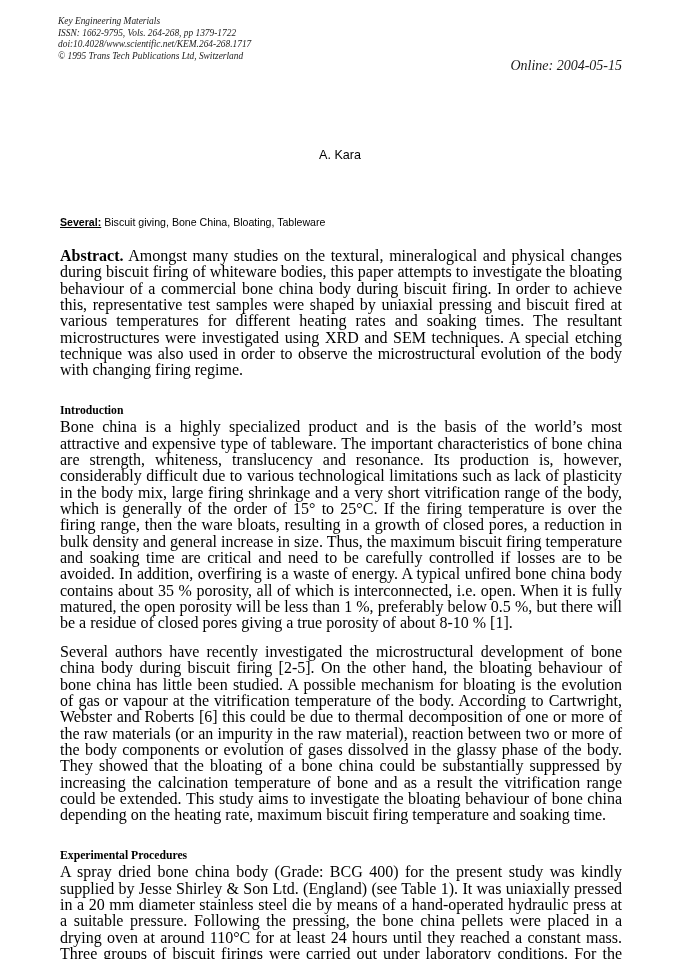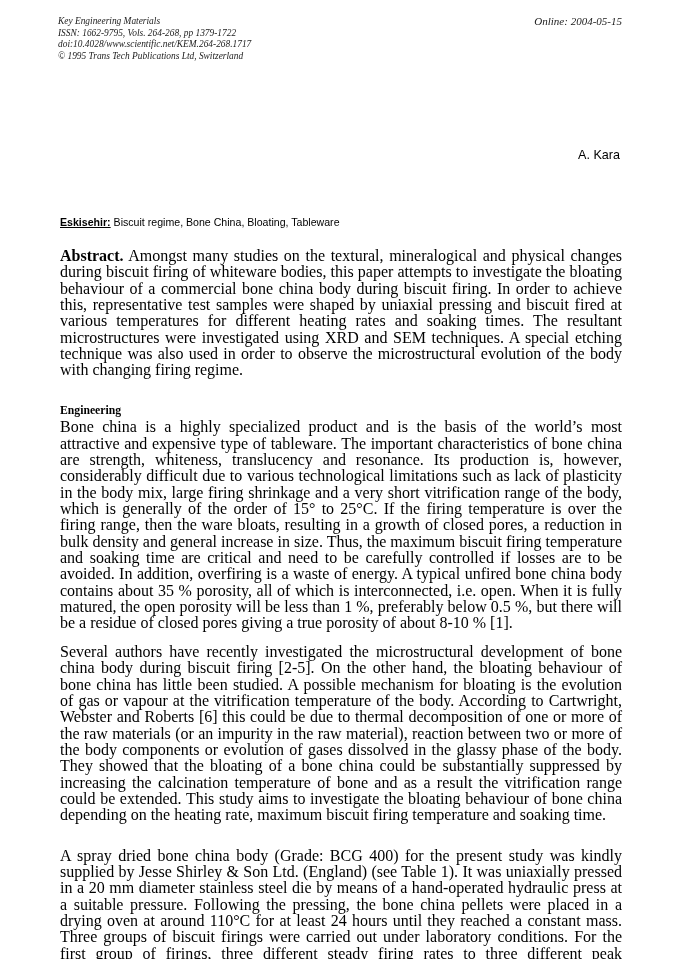--- a/index.html
+++ b/index.html
@@ -39,25 +39,26 @@
     font-family: "Liberation Serif", serif;
     font-style: italic;
     font-size: 9.4px;
     line-height: 11.6px;
     color: #1a1a1a;
     white-space: nowrap;
   }
   .masthead-right {
     font-family: "Liberation Serif", serif;
     font-style: italic;
-    font-size: 11px;
+    font-size: 14px;
     line-height: 11.6px;
     color: #1a1a1a;
     white-space: nowrap;
     padding-top: 0px;
+    margin-top: 44px;
   }
 
   
   .title-block {
     position: absolute;
     left: 60px;
     top: 74px;
     width: 560px;
     text-align: center;
   }
@@ -67,21 +68,21 @@
     font-size: 13.6px;
     line-height: 26px;
     letter-spacing: 0.05px;
     color: #000000;
   }
   .author {
     position: absolute;
     left: 60px;
     top: 147px;
     width: 560px;
-    text-align: right;
+    text-align: center;
     font-family: "Liberation Sans", sans-serif;
     font-size: 12.6px;
     line-height: 16px;
     color: #000000;
   }
   .affiliation {
     position: absolute;
     left: 60px;
     top: 181px;
     width: 560px;
@@ -155,32 +156,33 @@
         <div class="masthead-line">© 1995 Trans Tech Publications Ltd, Switzerland</div>
       </div>
       <div class="masthead-right">Online: 2004-05-15</div>
     </div>
   </div>
 
 
   <div class="author">A. Kara</div>
 
   <div class="keywords">
-    <span class="keywords-label">Eskisehir:</span><span> </span><span>Biscuit regime, Bone China, Bloating, Tableware</span>
+    <span class="keywords-label">Several:</span><span> </span><span>Biscuit giving, Bone China, Bloating, Tableware</span>
   </div>
 
   <div class="body-col">
 
     <p class="para"><span class="lead">Abstract.</span><span> </span><span>Amongst many studies on the textural, mineralogical and physical changes during biscuit firing of whiteware bodies, this paper attempts to investigate the bloating behaviour of a commercial bone china body during biscuit firing. In order to achieve this, representative test samples were shaped by uniaxial pressing and biscuit fired at various temperatures for different heating rates and soaking times. The resultant microstructures were investigated using XRD and SEM techniques. A special etching technique was also used in order to observe the microstructural evolution of the body with changing firing regime.</span></p>
 
     <div class="gap-small"></div>
 
-    <h2 class="section">Engineering</h2>
+    <h2 class="section">Introduction</h2>
     <p class="para">Bone china is a highly specialized product and is the basis of the world’s most attractive and expensive type of tableware. The important characteristics of bone china are strength, whiteness, translucency and resonance. Its production is, however, considerably difficult due to various technological limitations such as lack of plasticity in the body mix, large firing shrinkage and a very short vitrification range of the body, which is generally of the order of 15° to 25°C. If the firing temperature is over the firing range, then the ware bloats, resulting in a growth of closed pores, a reduction in bulk density and general increase in size. Thus, the maximum biscuit firing temperature and soaking time are critical and need to be carefully controlled if losses are to be avoided. In addition, overfiring is a waste of energy. A typical unfired bone china body contains about 35 % porosity, all of which is interconnected, i.e. open. When it is fully matured, the open porosity will be less than 1 %, preferably below 0.5 %, but there will be a residue of closed pores giving a true porosity of about 8-10 % [1].</p>
     <p class="para">Several authors have recently investigated the microstructural development of bone china body during biscuit firing [2-5]. On the other hand, the bloating behaviour of bone china has little been studied. A possible mechanism for bloating is the evolution of gas or vapour at the vitrification temperature of the body. According to Cartwright, Webster and Roberts [6] this could be due to thermal decomposition of one or more of the raw materials (or an impurity in the raw material), reaction between two or more of the body components or evolution of gases dissolved in the glassy phase of the body. They showed that the bloating of a bone china could be substantially suppressed by increasing the calcination temperature of bone and as a result the vitrification range could be extended. This study aims to investigate the bloating behaviour of bone china depending on the heating rate, maximum biscuit firing temperature and soaking time.</p>
 
     <div class="gap-small"></div>
 
+    <h2 class="section">Experimental Procedures</h2>
     <p class="para tight">A spray dried bone china body (Grade: BCG 400) for the present study was kindly supplied by Jesse Shirley &amp; Son Ltd. (England) (see Table 1). It was uniaxially pressed in a 20 mm diameter stainless steel die by means of a hand-operated hydraulic press at a suitable pressure. Following the pressing, the bone china pellets were placed in a drying oven at around 110°C for at least 24 hours until they reached a constant mass. Three groups of biscuit firings were carried out under laboratory conditions. For the first group of firings, three different steady firing rates to three different peak temperatures</p>
 
   </div>
 
 </div>
 
 </body></html>

